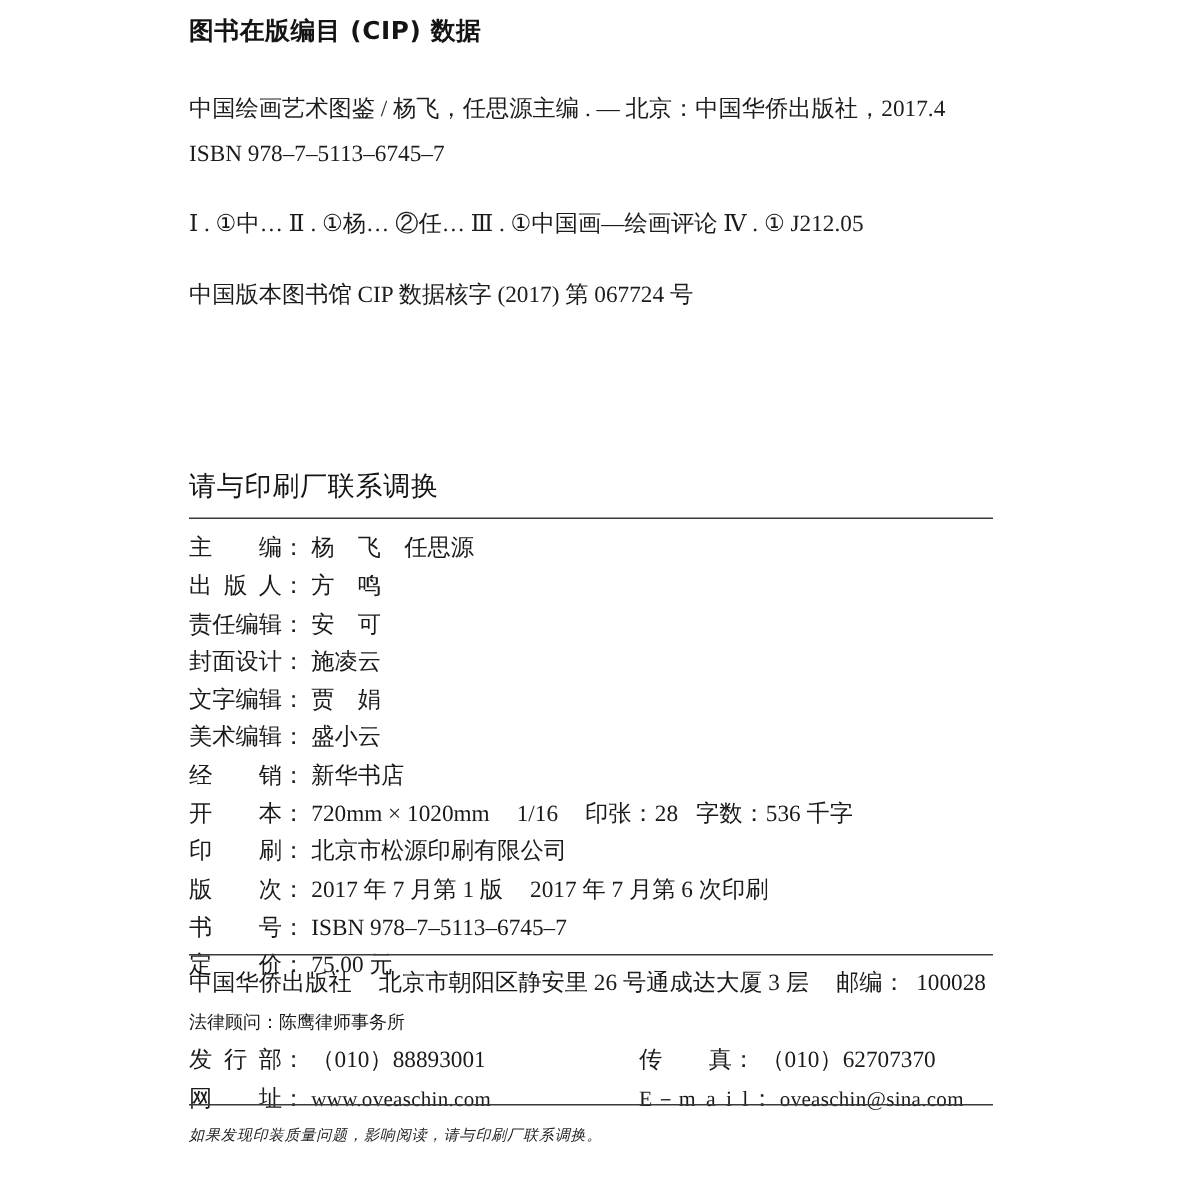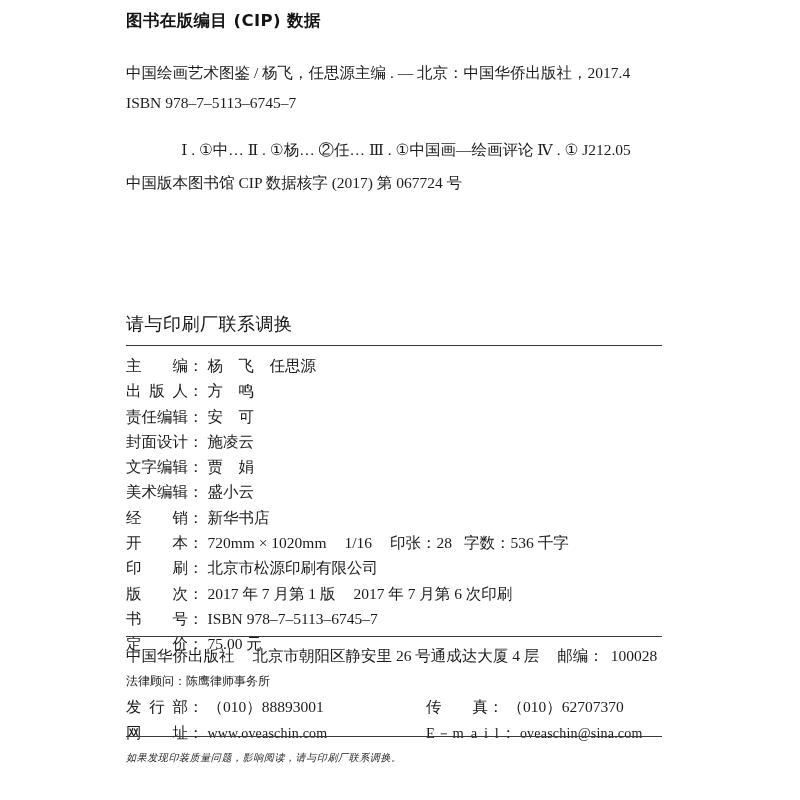--- a/index.html
+++ b/index.html
@@ -39,22 +39,22 @@
     margin: 0 0 26px 0;
   }
   .cip-line {
     font-size: 15.5px;
     line-height: 30px;
     margin: 0;
     white-space: nowrap;
     color: #1c1c1c;
   }
   .cip-gap-a { margin-top: 2px; }
-  .cip-gap-b { margin-top: 17px; text-align: center; }
-  .cip-gap-c { margin-top: 3px; }
+  .cip-gap-b { margin-top: 17px; }
+  .cip-gap-c { margin-top: 17px; }
 
   
   .colophon {
     position: absolute;
     left: 126px;
     top: 312px;
     width: 536px;
   }
   .book-title {
     font-family: "DejaVu Sans", "Liberation Sans", sans-serif;
@@ -315,21 +315,21 @@
     </div>
   </div>
 
   <div class="rule-top-pub"></div>
 
   <div class="pub-block">
 
     <div class="pub-row">
       <span>中国华侨出版社</span>
       <span class="sp-wide"></span>
-      <span>北京市朝阳区静安里 26 号通成达大厦 4 层</span>
+      <span>北京市朝阳区静安里 26 号通成达大厦 3 层</span>
       <span class="sp-wide"></span>
       <span>邮编：</span>
       <span class="sp-thin"></span>
       <span>100028</span>
     </div>
 
     <div class="pub-line">法律顾问：陈鹰律师事务所</div>
 
     <div class="pub-row">
       <span class="pub-col first">

